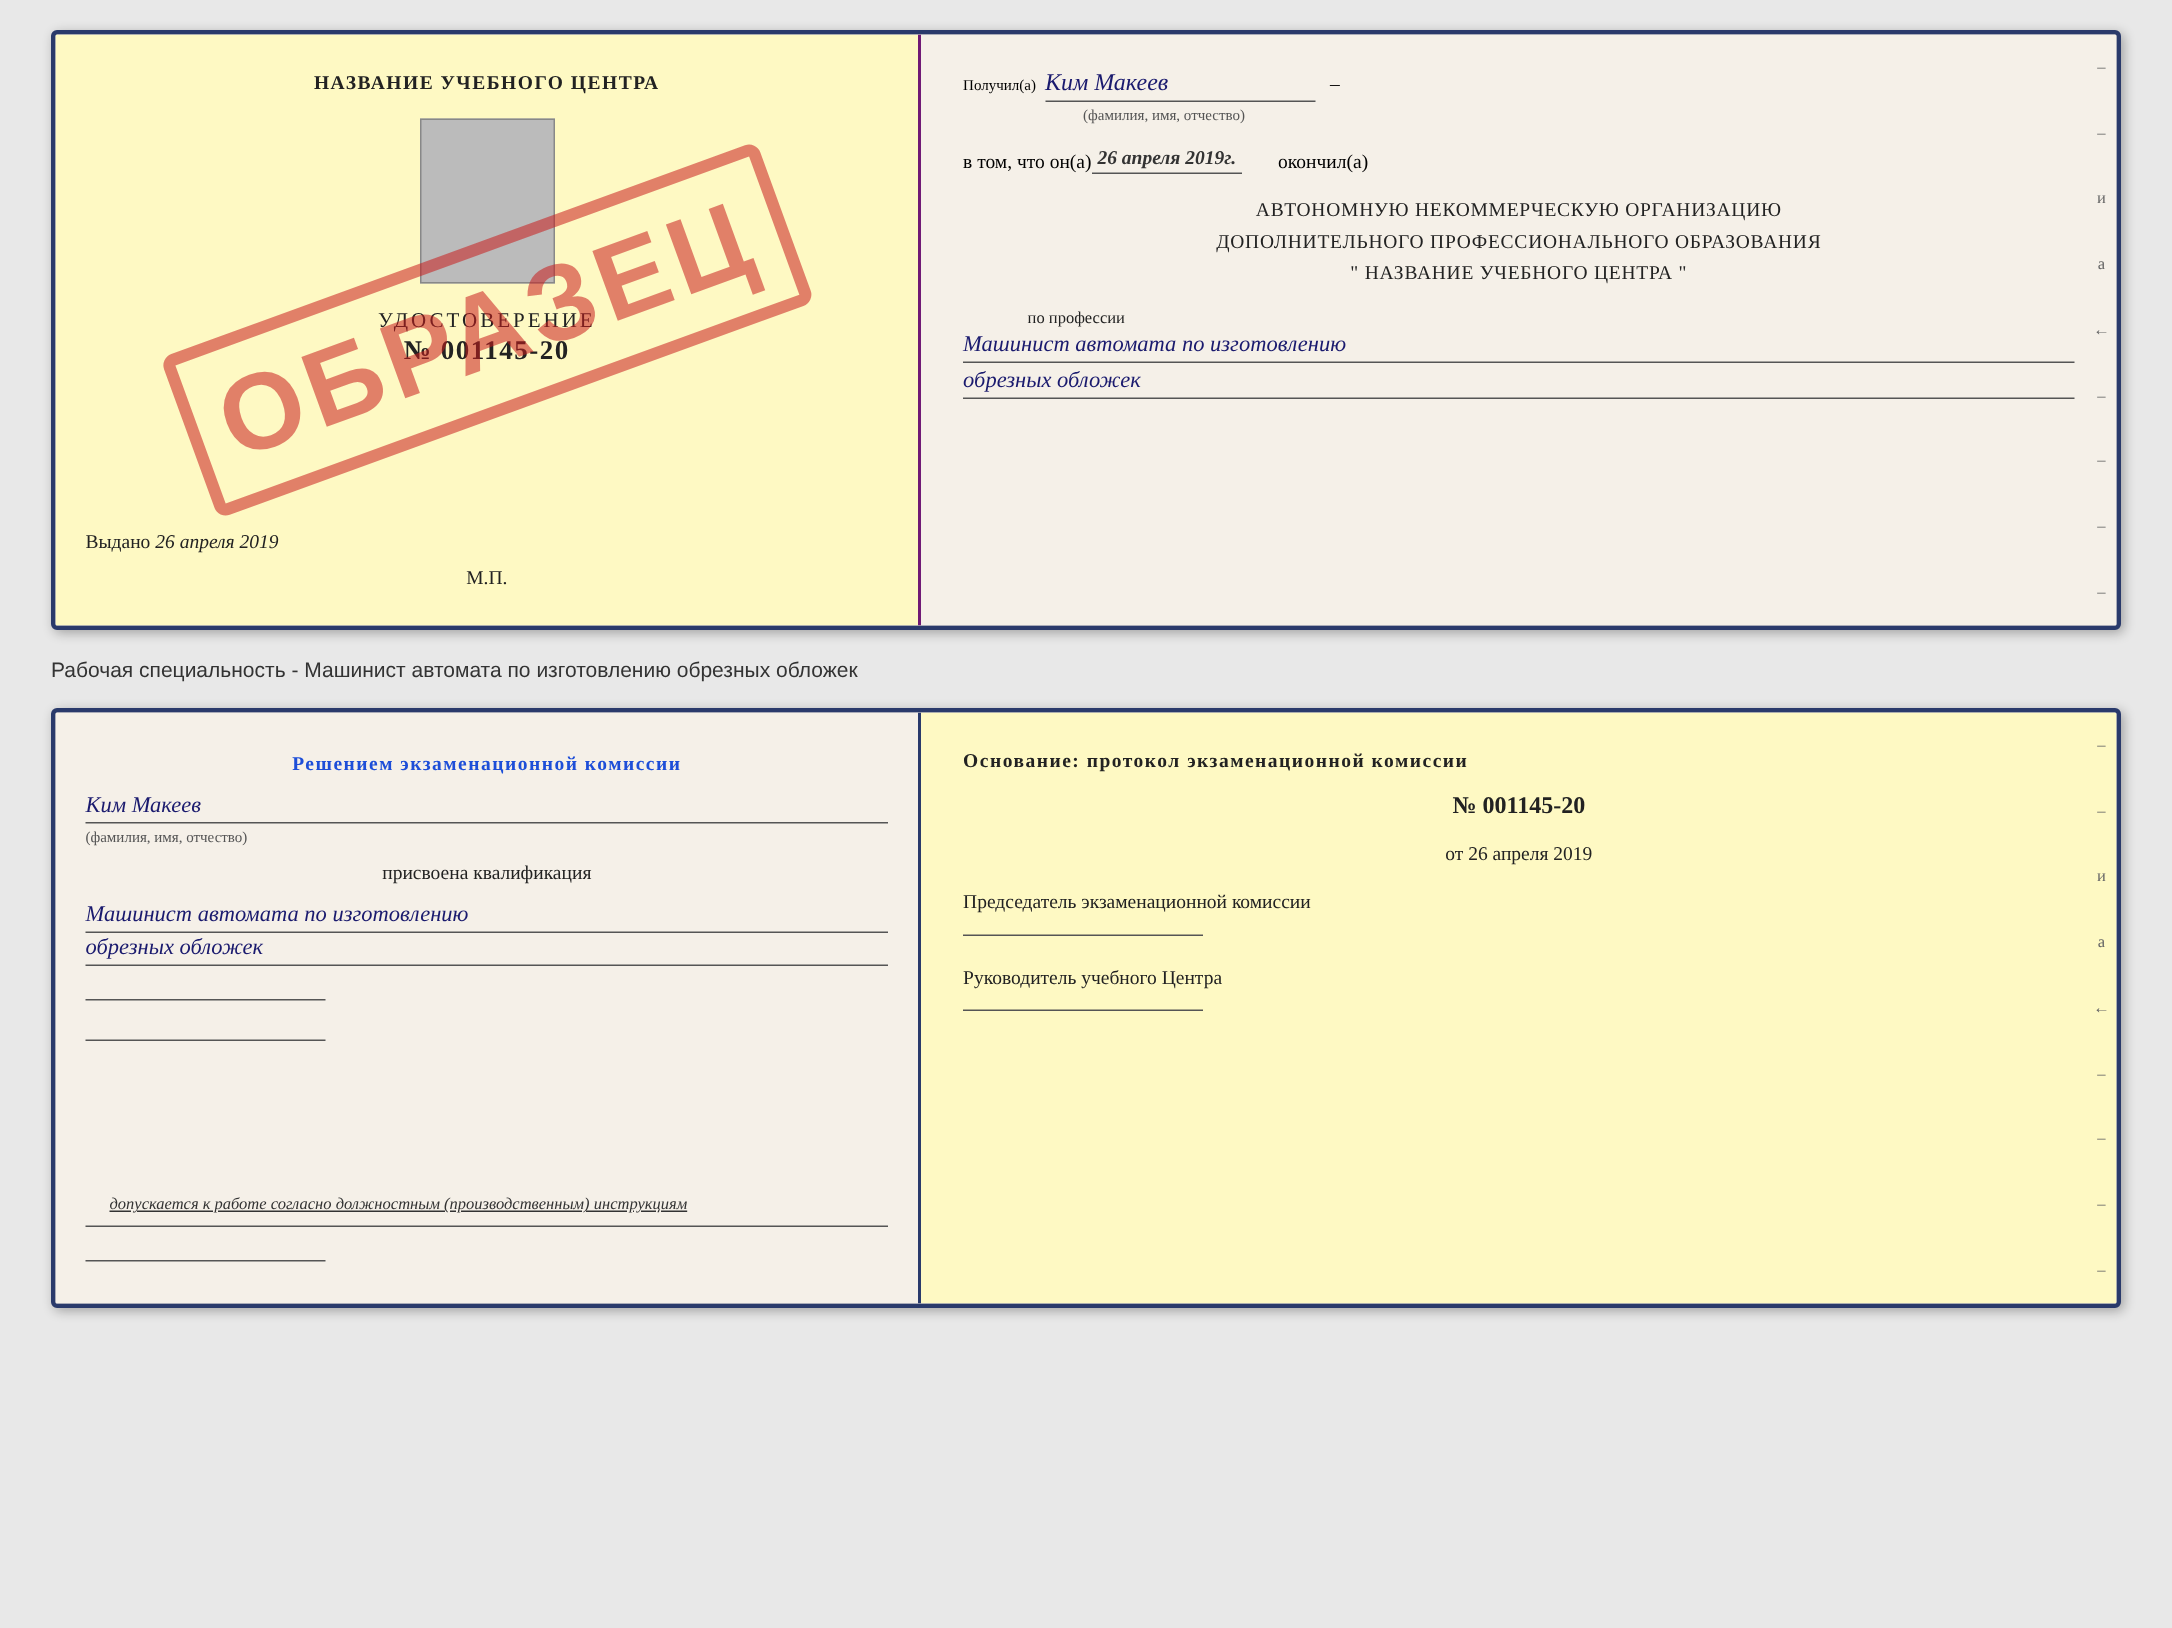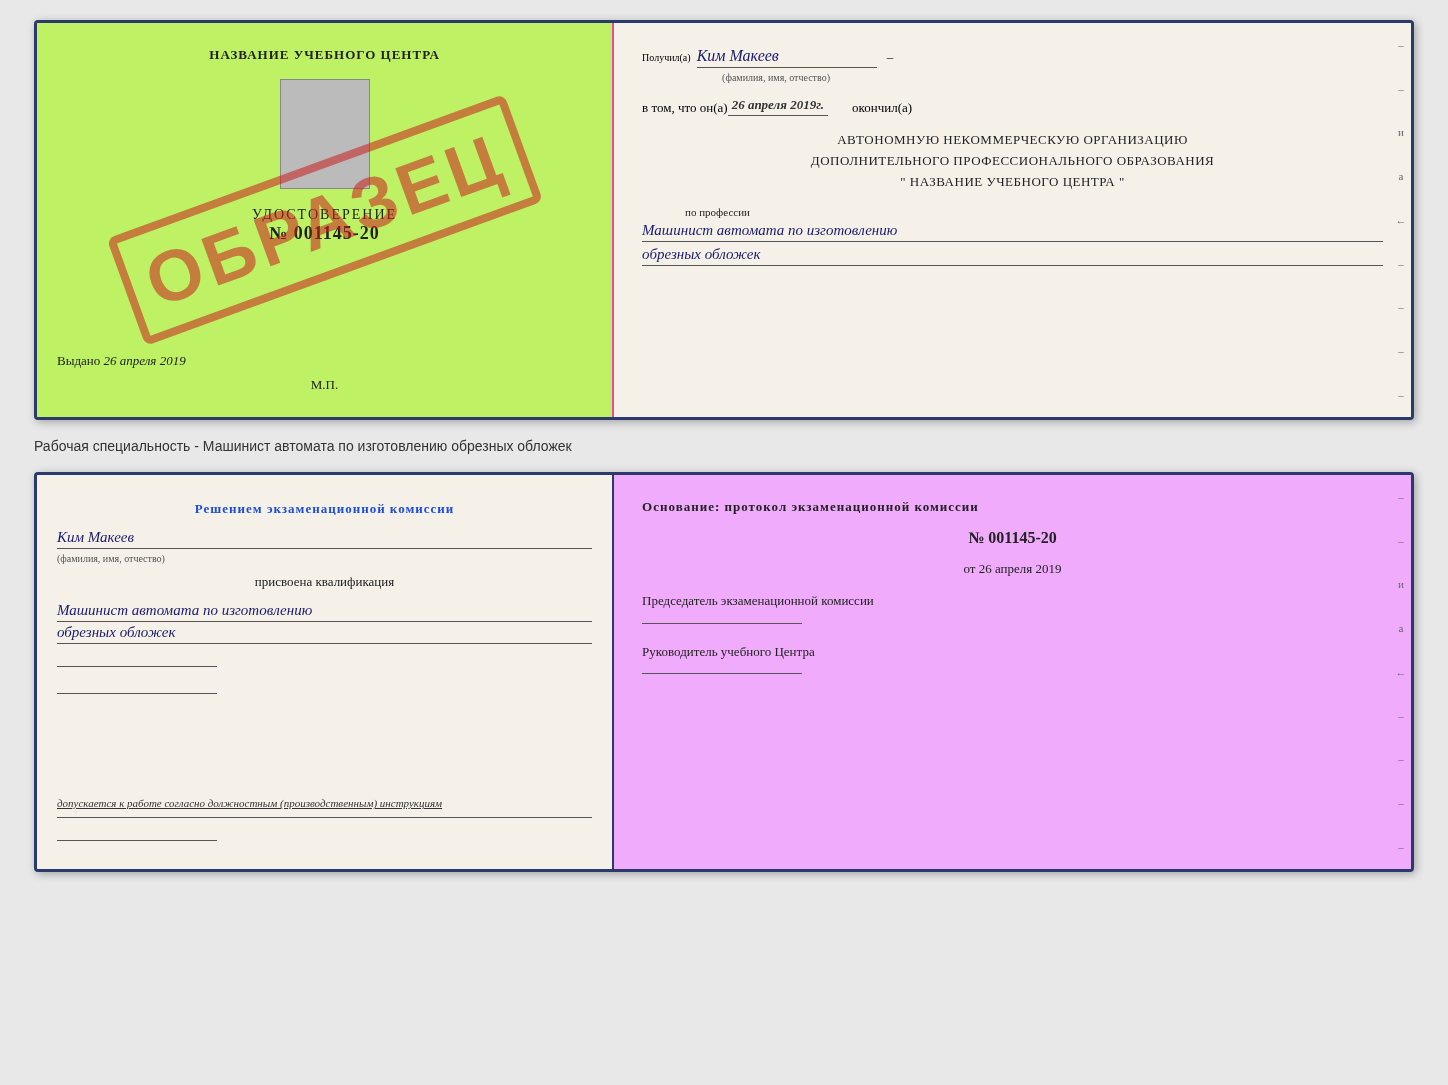--- a/index.html
+++ b/index.html
@@ -23,27 +23,27 @@
       display: flex;
       width: 1380px;
       min-height: 400px;
       position: relative;
       overflow: hidden;
       box-shadow: 2px 2px 8px rgba(0,0,0,0.3);
     }
 
     .doc-left {
       width: 42%;
-      border-right: 2px solid #ec4899;
+      border-right: 2px solid #701a75;
       padding: 24px 20px;
       display: flex;
       flex-direction: column;
       align-items: center;
       position: relative;
-      background: #bef264;
+      background: #fef9c3;
     }
 
     .doc-right {
       width: 58%;
       padding: 24px 28px;
       display: flex;
       flex-direction: column;
       gap: 14px;
       background: #f5f0e8;
       position: relative;
@@ -235,21 +235,21 @@
       gap: 10px;
       background: #f5f0e8;
     }
 
     .doc2-right {
       width: 58%;
       padding: 24px 28px;
       display: flex;
       flex-direction: column;
       gap: 14px;
-      background: #f0abfc;
+      background: #fef9c3;
       position: relative;
     }
 
     .resheniem-title {
       font-size: 13px;
       letter-spacing: 1px;
       text-align: center;
       font-weight: bold;
       color: #1d4ed8;
       line-height: 1.5;
@@ -415,21 +415,21 @@
 
     <div>
       <span class="kvali-name" style="display:block;">Машинист автомата по изготовлению</span>
       <span class="kvali-name" style="display:block;">обрезных обложек</span>
     </div>
 
     <span class="sig-line"></span>
     <span class="sig-line"></span>
 
     <div class="dopuskaetsya">
-      <span style="font-style:italic; text-decoration:underline;">допускается к работе согласно должностным (производственным) инструкциям</span>
+      <span style="font-style:italic; text-decoration:underline;margin-left:16px;">допускается к работе согласно должностным (производственным) инструкциям</span>
     </div>
     <span class="sig-line"></span>
   </div>
 
   <div class="doc2-right">
     <div class="osnovanie-title">Основание: протокол экзаменационной комиссии</div>
 
     <div class="proto-num">№  001145-20</div>
 
     <div class="ot-date">

